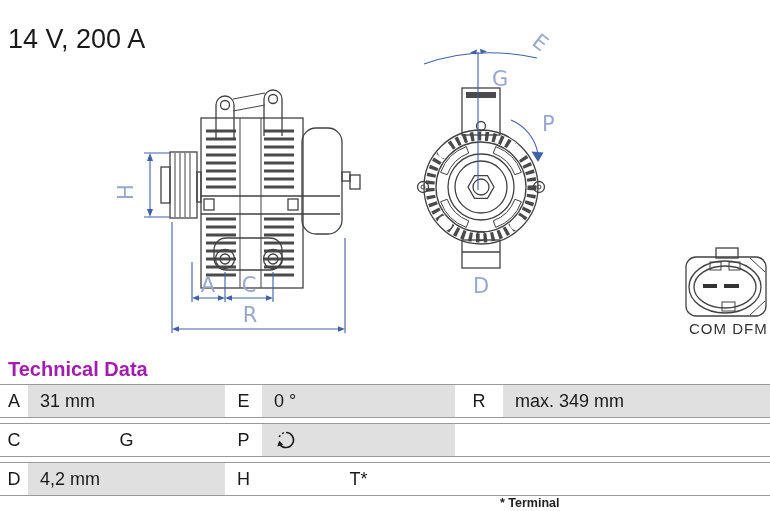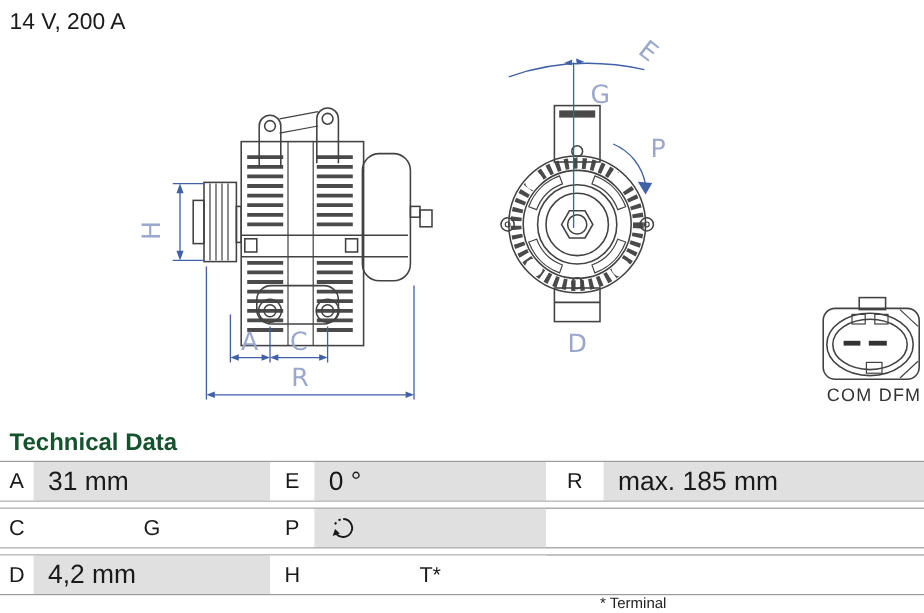--- a/index.html
+++ b/index.html
@@ -1,29 +1,29 @@
 <!DOCTYPE html>
 <html><head>
 <meta charset="utf-8">
 <style>
   html,body{margin:0;padding:0;background:#fff;}
   body{width:770px;height:511px;position:relative;overflow:hidden;
        font-family:"Liberation Sans", sans-serif;color:#111;}
-  .title{position:absolute;left:8px;top:8px;font-size:19px;font-weight:400;color:#1a1a1a;}
+  .title{position:absolute;left:8px;top:24px;font-size:27px;font-weight:400;color:#1a1a1a;}
   .diagram-svg{position:absolute;left:0;top:0;}
-  .section-heading{position:absolute;left:8px;top:358px;font-size:20px;font-weight:700;color:#14532d;}
+  .section-heading{position:absolute;left:8px;top:358px;font-size:20px;font-weight:700;color:#a21caf;}
   .tech-table{position:absolute;left:0;top:384px;width:770px;}
   .tr{display:grid;grid-template-columns:28px 197px 37px 193px 48px 1fr;
       height:34px;box-sizing:border-box;margin-bottom:5px;
       border-top:1px solid #9a9a9a;border-bottom:1px solid #9a9a9a;}
   .th{background:#fff;display:flex;align-items:center;justify-content:center;
       font-size:18px;color:#1a1a1a;}
   .td{background:#e0e0e0;display:flex;align-items:center;padding-left:12px;
-      font-size:22px;color:#1a1a1a;}
-  .footnote{position:absolute;left:500px;top:496px;font-size:12.5px;color:#222;}
+      font-size:18px;color:#1a1a1a;}
+  .footnote{position:absolute;left:500px;top:496px;font-size:12.5px;color:#222;font-weight:bold;}
   .dimline{stroke:#4060a8;stroke-width:1.1;fill:none;}
   .dimarrow{fill:#4060a8;stroke:none;}
   .dimlabel{fill:#9aa8cd;font-size:21px;font-family:"DejaVu Sans",sans-serif;}
   .draw{stroke:#424242;stroke-width:1.3;fill:none;}
   .drawthin{stroke:#424242;stroke-width:1;fill:none;}
   .connlabel{fill:#333;font-size:15px;letter-spacing:1px;font-family:"Liberation Sans",sans-serif;}
 </style>
 </head>
 <body>
 
@@ -151,21 +151,21 @@
 
 <div class="section-heading">Technical Data</div>
 
 <div class="tech-table">
   <div class="tr">
     <span class="th">A</span>
     <span class="td">31 mm</span>
     <span class="th">E</span>
     <span class="td">0 °</span>
     <span class="th">R</span>
-    <span class="td">max. 185 mm</span>
+    <span class="td">max. 349 mm</span>
   </div>
   <div class="tr">
     <span class="th">C</span>
     <span class="th">G</span>
     <span class="th">P</span>
     <span class="td">
       <svg width="24" height="24" viewBox="0 0 24 24">
         <path d="M12 4.5 A7.5 7.5 0 1 1 5.6 16" fill="none" stroke="#1a1a1a" stroke-width="1.6"></path>
         <path d="M5.2 9 A7.5 7.5 0 0 1 10 4.8" fill="none" stroke="#1a1a1a" stroke-width="1.6" stroke-dasharray="2 2.4"></path>
         <polygon points="3.2,18.6 5.2,12.8 9.2,16.6" fill="#1a1a1a"></polygon>

